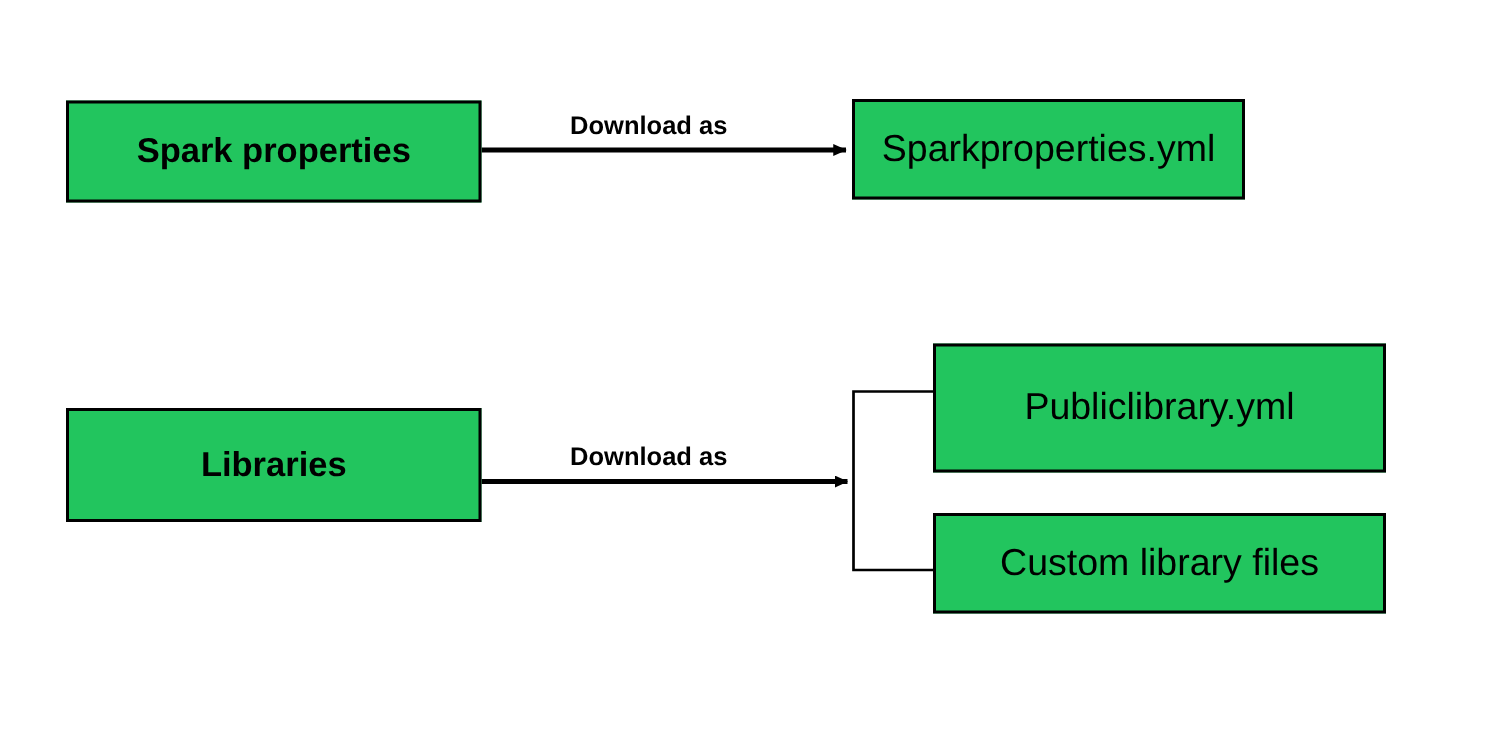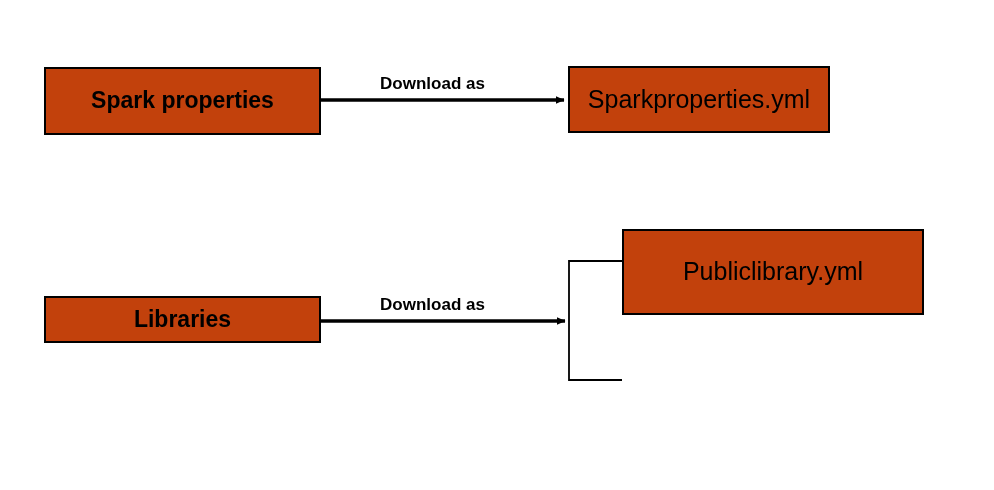--- a/index.html
+++ b/index.html
@@ -22,21 +22,21 @@
   svg.diagram-layer {
     position: absolute;
     top: 0;
     left: 0;
     width: 994px;
     height: 490px;
   }
   .node-box {
     position: absolute;
     box-sizing: border-box;
-    background: #c2410c;
+    background: #22c55e;
     border: 2px solid #000000;
     display: flex;
     align-items: center;
     overflow: hidden;
   }
   .node-label {
     width: 100%;
     color: #000000;
     line-height: 1.1;
     white-space: nowrap;
@@ -80,26 +80,29 @@
   </svg>
 
   <div class="node-box src" style="left:44px; top:67px; width:277px; height:68px;">
     <span class="node-label">Spark properties</span>
   </div>
 
   <div class="node-box out" style="left:568px; top:66px; width:262px; height:67px;">
     <span class="node-label">Sparkproperties.yml</span>
   </div>
 
-  <div class="node-box src" style="left:44px; top:296px; width:277px; height:47px;">
+  <div class="node-box src" style="left:44px; top:272px; width:277px; height:76px;">
     <span class="node-label">Libraries</span>
   </div>
 
   <div class="node-box out" style="left:622px; top:229px; width:302px; height:86px;">
     <span class="node-label">Publiclibrary.yml</span>
   </div>
 
+  <div class="node-box out" style="left:622px; top:342px; width:302px; height:67px;">
+    <span class="node-label">Custom library files</span>
+  </div>
 
   <div class="edge-label" style="left:375px; top:74px; width:115px;">Download as</div>
 
   <div class="edge-label" style="left:375px; top:295px; width:115px;">Download as</div>
 
 </div>
 
 </body></html>

